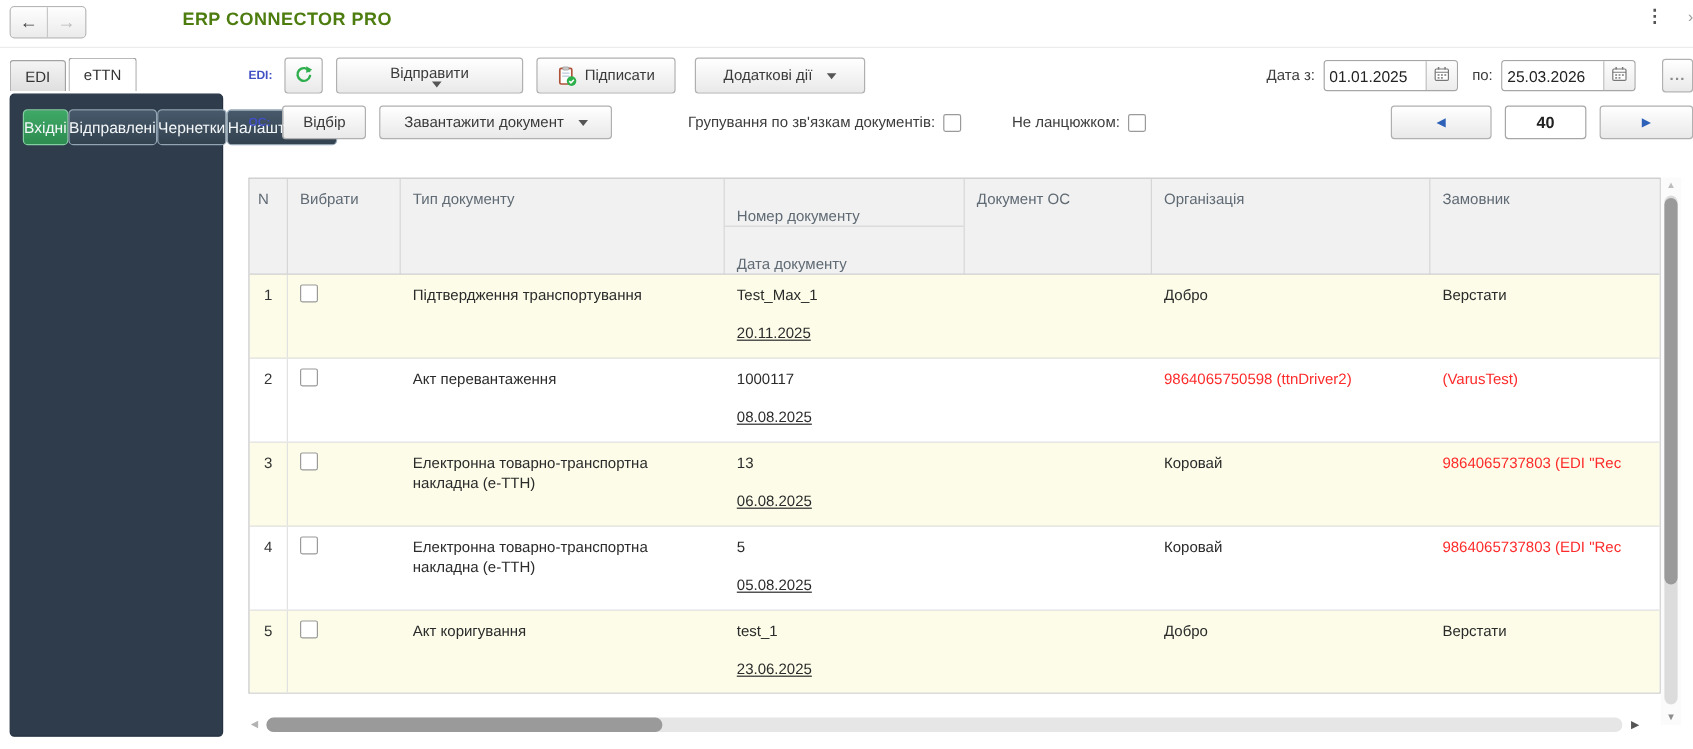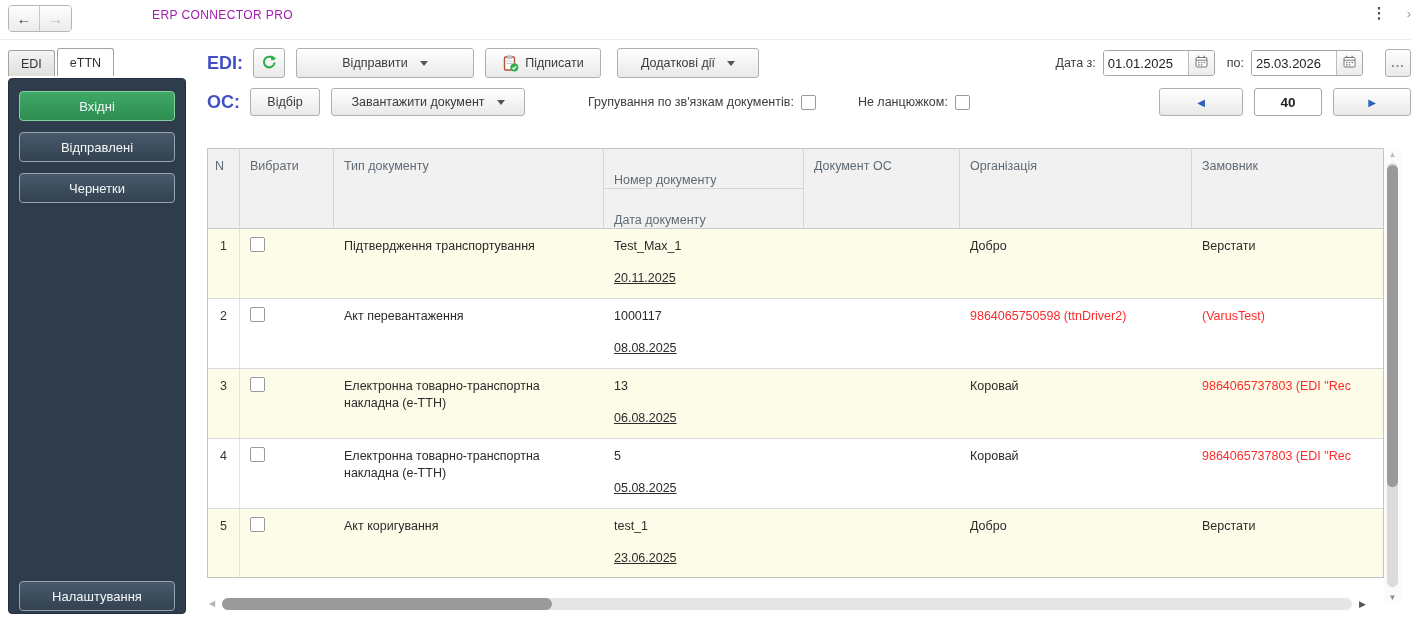--- a/index.html
+++ b/index.html
@@ -9,44 +9,44 @@
     background:#ffffff; color:#2b2b2b; overflow:hidden; position:relative;
     font-size:12.5px;
   }
   
   .topbar { position:absolute; left:0; top:0; width:1411px; height:40px; background:#fff; border-bottom:1px solid #ececec; }
   .navgroup { position:absolute; left:8px; top:5px; display:flex; border:1px solid #b6b6b6; border-radius:4px; overflow:hidden; background:#fff; }
   .navbtn { width:31px; height:25px; display:flex; align-items:center; justify-content:center;
     background:linear-gradient(#fefefe,#ebebeb); font-size:15px; cursor:pointer; }
   .navbtn.back { color:#3c3c3c; border-right:1px solid #c7c7c7; }
   .navbtn.fwd  { color:#b9b9b9; }
-  .apptitle { position:absolute; left:152px; top:8px; font-size:12px; font-weight:normal; color:#a21caf; letter-spacing:.4px; }
+  .apptitle { position:absolute; left:152px; top:8px; font-size:15px; font-weight:bold; color:#4d7c0f; letter-spacing:.4px; }
   .kebab { position:absolute; right:24px; top:4px; font-size:15px; font-weight:bold; color:#555; width:16px; text-align:center; cursor:pointer; }
   .edge-chev { position:absolute; right:0px; top:6px; font-size:13px; color:#999; }
 
   
   .tabs { position:absolute; left:8px; top:48px; display:flex; align-items:flex-end; height:28px; }
   .tab { height:26px; padding:0 12px; display:flex; align-items:center; justify-content:center;
     border:1px solid #a2a2a2; border-bottom:none; border-radius:3px 3px 0 0;
     background:linear-gradient(#f4f4f4,#dfdfdf); color:#333; cursor:pointer; margin-right:2px; font-size:12.5px; }
   .tab.active { height:28px; background:#ffffff; font-weight:normal; }
   .sidepanel { position:absolute; left:8px; top:78px; width:178px; height:536px;
     background:#2e3c4c; border:1px solid #243140; border-radius:4px;
-    display:flex; flex-direction:column; padding:12px 10px 0 10px; }
+    display:flex; flex-direction:row; padding:12px 10px 0 10px; }
   .sidebtn { height:30px; margin-bottom:11px; border-radius:4px; color:#f3f7f9; font-size:13px;
     display:flex; align-items:center; justify-content:center; cursor:pointer;
     background:linear-gradient(#47596b,#33424f); border:1px solid #93a5b3; }
   .sidebtn.green { background:linear-gradient(#3fa967,#2e8c50); border:1px solid #83cfa1; }
   .side-spacer { flex:1; }
   .sidebtn.settings { margin-bottom:2px; }
 
   
   .row-edi { position:absolute; left:207px; top:48px; width:1204px; height:30px; display:flex; align-items:center; }
   .row-oc  { position:absolute; left:207px; top:88px; width:1204px; height:28px; display:flex; align-items:center; }
-  .blue-label { font-size:18px; font-weight:bold; color:#4150c4; margin-right:10px; }
+  .blue-label { font-size:10px; font-weight:bold; color:#4150c4; margin-right:10px; }
   .btn { height:30px; background:linear-gradient(#ffffff,#e9e9e9); border:1px solid #b0b0b0; border-radius:3px;
     display:flex; align-items:center; justify-content:center; color:#3a3a3a; cursor:pointer; padding:0 10px; }
   .btn.sm { height:28px; }
   .caret { display:inline-block; width:0; height:0; border-left:4px solid transparent; border-right:4px solid transparent;
     border-top:5px solid #555; margin-left:12px; }
   .icon-btn { width:32px; padding:0; }
   .gap { width:11px; }
   .right-cluster { margin-left:auto; display:flex; align-items:center; }
   .plain-label { color:#3d3d3d; margin-right:7px; }
   .input-group { display:flex; border:1px solid #a6a6a6; border-radius:3px; overflow:hidden; height:26px; background:#fff; }
@@ -128,21 +128,21 @@
   <span class="blue-label">EDI:</span>
   <div class="btn icon-btn">
     <span>
       <svg width="16" height="16" viewBox="0 0 16 16">
         <path d="M12.7 5.2 A5.3 5.3 0 1 0 13.4 9.2" fill="none" stroke="#2fae4e" stroke-width="2" stroke-linecap="round"></path>
         <polygon points="10.2,1.2 15.2,4.2 10.2,6.8" fill="#2fae4e"></polygon>
       </svg>
     </span>
   </div>
   <div class="gap"></div>
-  <div class="btn" style="width:178px;">
+  <div class="btn" style="width:156px;flex-direction:column;">
     <span>Відправити</span>
     <span class="caret"></span>
   </div>
   <div class="gap"></div>
   <div class="btn" style="width:116px;">
     <span style="margin-right:6px; display:flex;">
       <svg width="17" height="17" viewBox="0 0 17 17">
         <rect x="2.5" y="2" width="10" height="13" rx="1.2" fill="#fff" stroke="#b05238" stroke-width="1.4"></rect>
         <rect x="5" y="0.8" width="5" height="2.6" rx="0.8" fill="#c9c9c9" stroke="#9a9a9a" stroke-width="0.6"></rect>
         <line x1="4.5" y1="6" x2="10.5" y2="6" stroke="#b9c9d9" stroke-width="1"></line>

